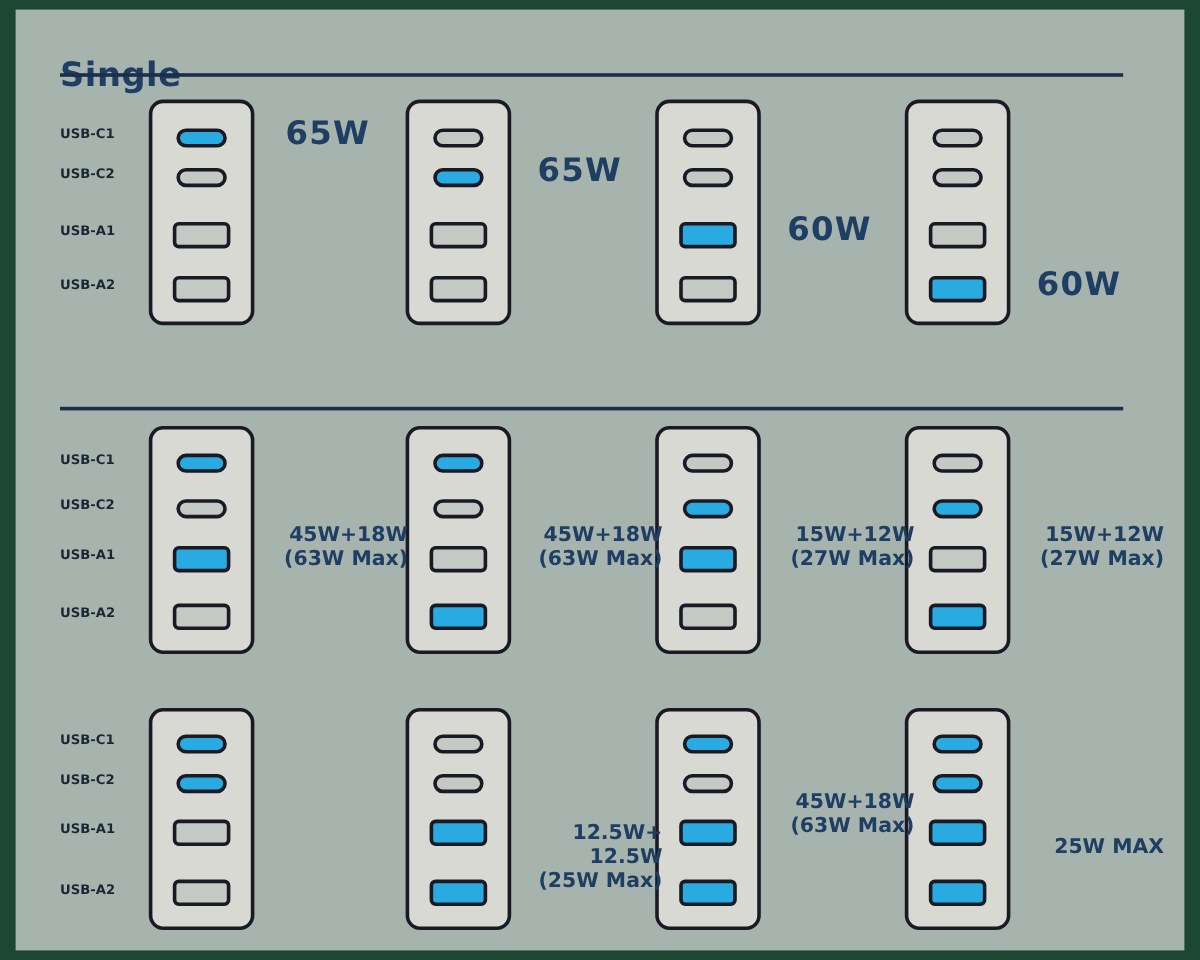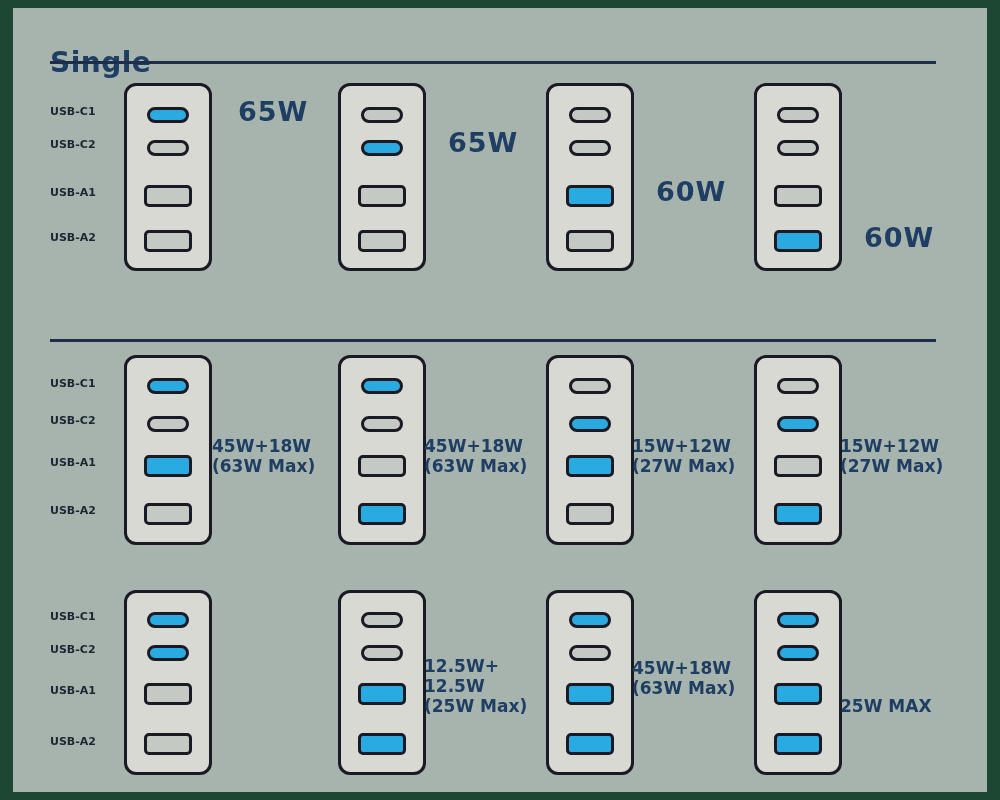--- a/index.html
+++ b/index.html
@@ -32,21 +32,21 @@
   .port.a { width:48px; height:22px; border-radius:5px; }
   .port.active { background:var(--port-active,#29aae1); }
 
   .r1 .p0{top:21px} .r1 .p1{top:54px} .r1 .p2{top:99px}  .r1 .p3{top:144px}
   .r2 .p0{top:20px} .r2 .p1{top:58px} .r2 .p2{top:97px}  .r2 .p3{top:145px}
   .r3 .p0{top:19px} .r3 .p1{top:52px} .r3 .p2{top:90px}  .r3 .p3{top:140px}
 
   .watt { position:absolute; font-size:27px; line-height:30px; font-weight:bold;
           color:var(--heading,#1e3e63); letter-spacing:1px; }
   .combo { position:absolute; font-size:17px; line-height:20px; font-weight:600;
-           color:var(--heading,#1e3e63); text-align:left; }
+           color:var(--heading,#1e3e63); text-align:right; }
 </style>
 </head>
 <body>
 
 <div class="page">
 
   <div class="frame top"></div>
   <div class="frame bottom"></div>
   <div class="frame left"></div>
   <div class="frame right"></div>
@@ -161,21 +161,21 @@
       <div class="port a p2 active"></div>
       <div class="port a p3 active"></div>
     </div>
   <div class="charger r3" style="left:754px">
       <div class="port c p0 active"></div>
       <div class="port c p1 active"></div>
       <div class="port a p2 active"></div>
       <div class="port a p3 active"></div>
     </div>
 
-  <div class="combo" style="left:424px; top:656px; width:128px">
+  <div class="combo" style="left:424px; top:684px; width:128px">
       <div>12.5W+</div>
       <div>12.5W</div>
       <div>(25W Max)</div>
     </div>
   <div class="combo" style="left:632px; top:658px; width:130px">
       <div>45W+18W</div>
       <div>(63W Max)</div>
     </div>
   <div class="combo" style="left:840px; top:696px; width:130px">
       <div>25W MAX</div>

